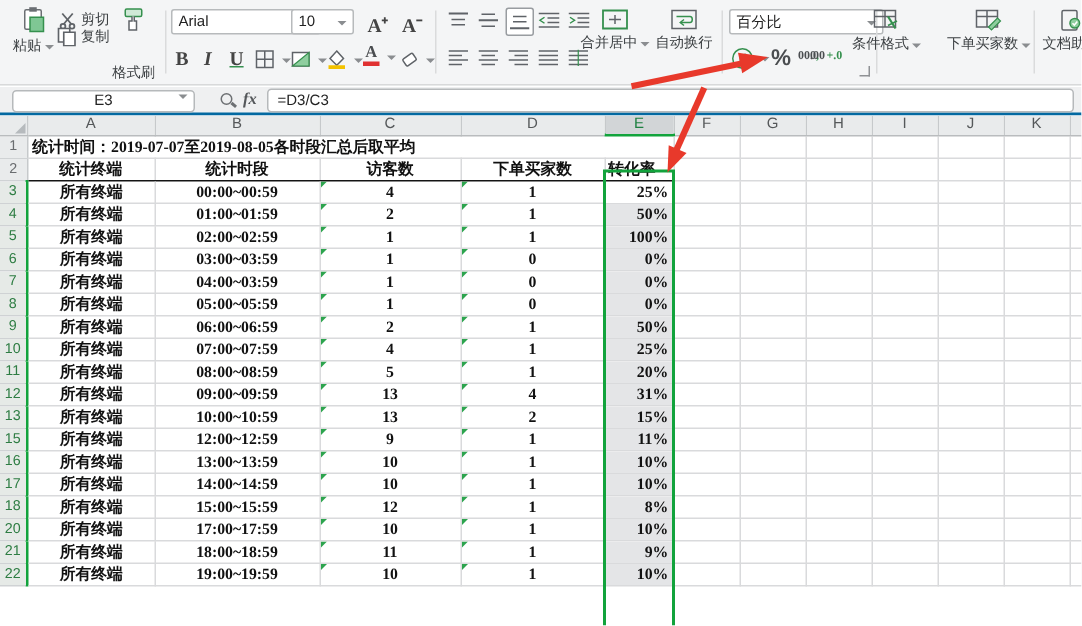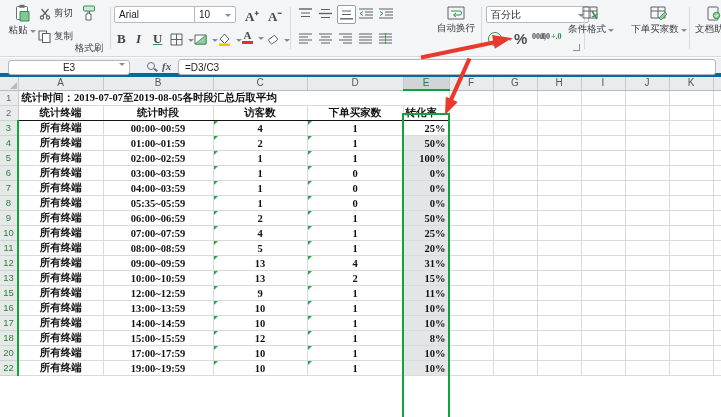--- a/index.html
+++ b/index.html
@@ -22,21 +22,21 @@
   .combo { position:absolute; background:#fff; border:1px solid #b7babc; border-radius:2px;
            display:flex; align-items:center; font-size:10px; color:#222; padding:0 4px; height:17px; }
   .combo .cv { flex:1; overflow:hidden; white-space:nowrap; }
   .fmt-btn { position:absolute; font-size:11px; font-weight:bold; color:#444;
              font-family:"Liberation Serif",serif; display:flex; align-items:flex-end; }
   .active-box { border:1px solid #989ca0; background:#ffffff; border-radius:2px; }
   .corner-expander { position:absolute; width:7px; height:7px; border-right:1px solid #8f9295; border-bottom:1px solid #8f9295; }
 
   
   #formula-bar { position:absolute; left:0; top:58px; width:721px; height:19px; background:#eff0f1;
-                 border-bottom:4px solid #0369a1; }
+                 border-bottom:2px solid #0369a1; }
   #name-box { position:absolute; left:8px; top:2px; width:122px; height:15px; background:#fff;
               border:1px solid #b6b9bb; border-radius:3px; font-size:10px; color:#222;
               display:flex; align-items:center; justify-content:center; }
   #name-box .caret{ position:absolute; right:4px; }
   #search-glass { position:absolute; left:147px; top:4px; width:8px; height:8px; border:1.4px solid #6d7073; border-radius:50%; }
   #search-glass::after { content:""; position:absolute; left:6px; top:6px; width:4px; height:1.5px; background:#6d7073; transform:rotate(40deg); }
   #fx-label { position:absolute; left:162px; top:2px; font:italic bold 11px "Liberation Serif",serif; color:#55585b; }
   #formula-input { position:absolute; left:178px; top:1px; width:538px; height:16px; background:#fff;
                    border:1px solid #b6b9bb; border-radius:3px; font-size:10px; color:#222;
                    display:flex; align-items:center; padding-left:6px; font-family:"Liberation Sans",sans-serif; }
@@ -97,21 +97,21 @@
       <span class="ticon">
         <svg class="mini" width="12" height="12" viewBox="0 0 12 12" fill="none" stroke="#5f6368" stroke-width="1.2">
           <line x1="2.5" y1="1" x2="8.5" y2="8"></line>
             <line x1="9.5" y1="1" x2="3.5" y2="8"></line>
           <circle cx="3" cy="9.5" r="1.6"></circle>
             <circle cx="9" cy="9.5" r="1.6"></circle>
         </svg>
       </span>
       <span class="rlabel">剪切</span>
     </div>
-    <div class="rbtn" style="left:38px; top:30px;">
+    <div class="rbtn" style="left:38px; top:18px;">
       <span class="ticon">
         <svg class="mini" width="13" height="13" viewBox="0 0 13 13" fill="#fff" stroke="#5f6368" stroke-width="1.1">
           <rect x="1" y="1" width="7.5" height="9"></rect>
             <rect x="4.5" y="3.5" width="7.5" height="9"></rect>
         </svg>
       </span>
       <span class="rlabel">复制</span>
     </div>
     <div class="rbtn stack" style="left:72px; top:4px; width:34px;gap:20px;">
       <span class="ticon">
@@ -267,20 +267,33 @@
     <div class="rbtn" style="left:379px; top:33px;">
       <svg class="mini" width="13" height="11" viewBox="0 0 13 11" stroke="#5f6368" stroke-width="1">
           <line x1="0" y1="1" x2="13" y2="1"></line>
           <line x1="0" y1="4" x2="13" y2="4"></line>
           <line x1="0" y1="7" x2="13" y2="7"></line>
           <line x1="0" y1="10" x2="13" y2="10"></line>
           <line x1="6.5" y1="0" x2="6.5" y2="11" stroke="#35904e" stroke-width="0.8"></line>
         </svg>
     </div>
 
+    <div class="rbtn stack" style="left:388px; top:6px; width:44px;">
+      <span class="ticon">
+        <svg class="mini" width="18" height="14" viewBox="0 0 18 14" fill="none">
+          <rect x="1" y="1" width="16" height="12" stroke="#35904e" stroke-width="1.2"></rect>
+          <line x1="5" y1="7" x2="13" y2="7" stroke="#5f6368"></line>
+            <line x1="9" y1="4" x2="9" y2="10" stroke="#5f6368"></line>
+        </svg>
+      </span>
+      <span class="rlabel">
+          <span>合并居中</span>
+          <span class="caret"></span>
+        </span>
+    </div>
     <div class="rbtn stack" style="left:436px; top:6px; width:40px;">
       <span class="ticon">
         <svg class="mini" width="18" height="14" viewBox="0 0 18 14" fill="none">
           <rect x="1" y="1" width="16" height="12" stroke="#5f6368"></rect>
           <path d="M4 5 H13 Q14.5 5 14.5 7 T13 9 H7" stroke="#35904e" fill="none"></path>
           <path d="M9 7 L6.5 9 L9 11" stroke="#35904e" fill="none"></path>
         </svg>
       </span>
       <span class="rlabel">自动换行</span>
     </div>
@@ -500,21 +513,21 @@
             <td></td>
             <td></td>
             <td></td>
             <td></td>
             <td></td>
             <td></td>
           </tr>
           <tr>
             <th class="rh selrow">8</th>
             <td class="ctr">所有终端</td>
-            <td class="ctr">05:35~05:59</td>
+            <td class="ctr">05:00~05:59</td>
             <td class="ctr tri">1</td>
             <td class="ctr tri">0</td>
             <td class="rate shade">0%</td>
             <td></td>
             <td></td>
             <td></td>
             <td></td>
             <td></td>
             <td></td>
             <td></td>
@@ -654,20 +667,35 @@
             <td></td>
             <td></td>
           </tr>
           <tr>
             <th class="rh selrow">20</th>
             <td class="ctr">所有终端</td>
             <td class="ctr">17:00~17:59</td>
             <td class="ctr tri">10</td>
             <td class="ctr tri">1</td>
             <td class="rate shade">10%</td>
+            <td></td>
+            <td></td>
+            <td></td>
+            <td></td>
+            <td></td>
+            <td></td>
+            <td></td>
+          </tr>
+          <tr>
+            <th class="rh selrow">21</th>
+            <td class="ctr">所有终端</td>
+            <td class="ctr">18:00~18:59</td>
+            <td class="ctr tri">11</td>
+            <td class="ctr tri">1</td>
+            <td class="rate shade">9%</td>
             <td></td>
             <td></td>
             <td></td>
             <td></td>
             <td></td>
             <td></td>
             <td></td>
           </tr>
           <tr>
             <th class="rh selrow">22</th>

